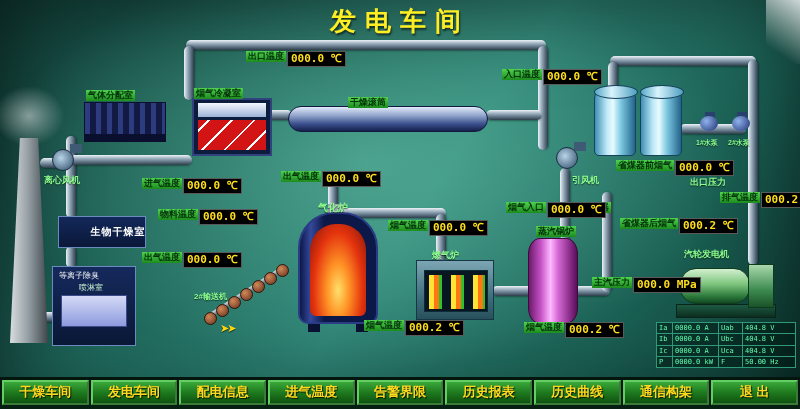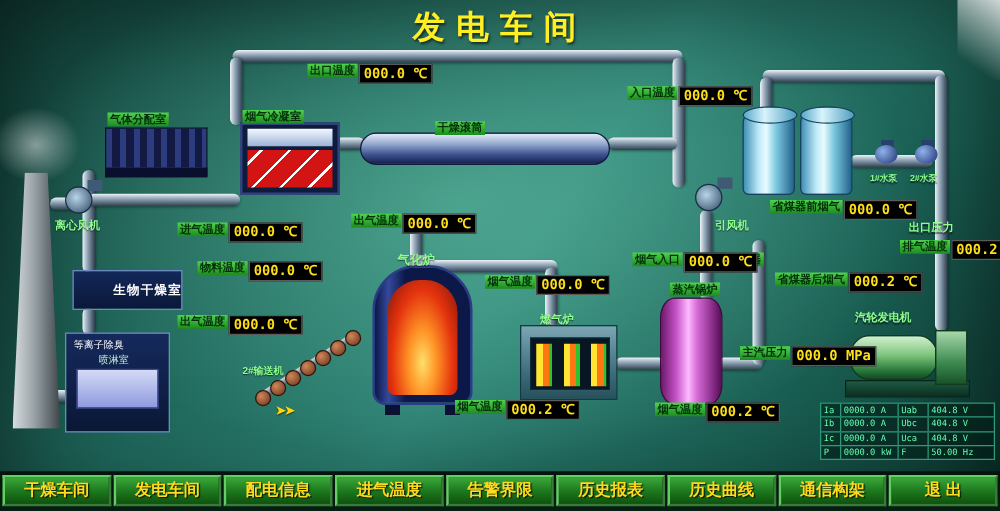--- a/index.html
+++ b/index.html
@@ -179,21 +179,21 @@
 
   <div class="gtext" style="left:684px;top:248px;">汽轮发电机</div>
   <div class="dev" style="left:676px;top:262px;width:100px;height:56px;z-index:3;">
     <div style="position:absolute;left:0;bottom:0;width:100px;height:14px;background:linear-gradient(180deg,#1d5a42,#0c2e20);border:1px solid #0a241a;"></div>
     <div style="position:absolute;left:4px;top:6px;width:70px;height:36px;border-radius:16px;border:1px solid #0f3a1c;
                 background:linear-gradient(180deg,#d2f0cf 0%,#7cc47c 45%,#2c7a3c 80%,#134a22 100%);"></div>
     <div style="position:absolute;left:72px;top:2px;width:26px;height:44px;border:1px solid #0f3a1c;
                 background:linear-gradient(180deg,#a8d8ac,#3c8a50 60%,#1a5228);"></div>
   </div>
 
-  <div class="gtext" style="left:727px;top:176px;">出口压力</div>
+  <div class="gtext" style="left:690px;top:176px;">出口压力</div>
 
   <div class="ro" style="left:246px;top:51px;">
     <div class="lbl">出口温度</div>
     <div class="val">000.0 ℃</div>
   </div>
   <div class="ro" style="left:502px;top:69px;">
     <div class="lbl">入口温度</div>
     <div class="val">000.0 ℃</div>
   </div>
   <div class="ro" style="left:142px;top:178px;">

